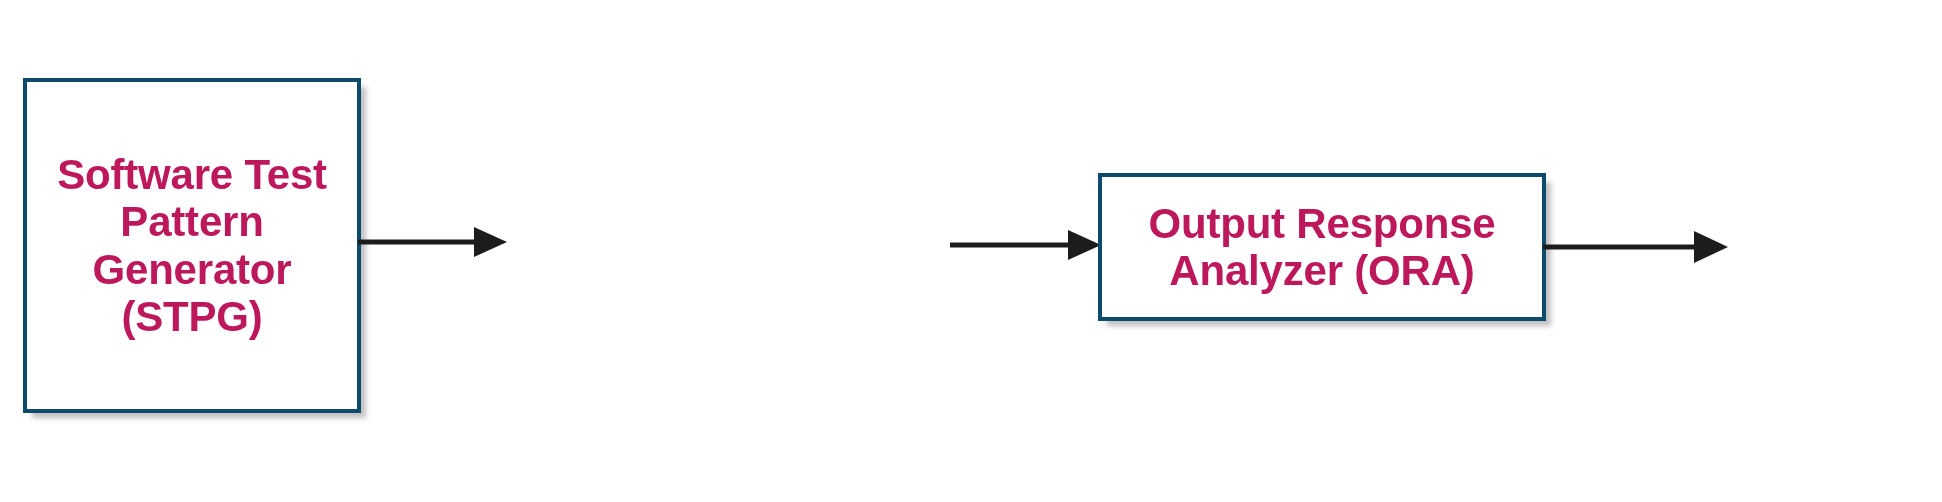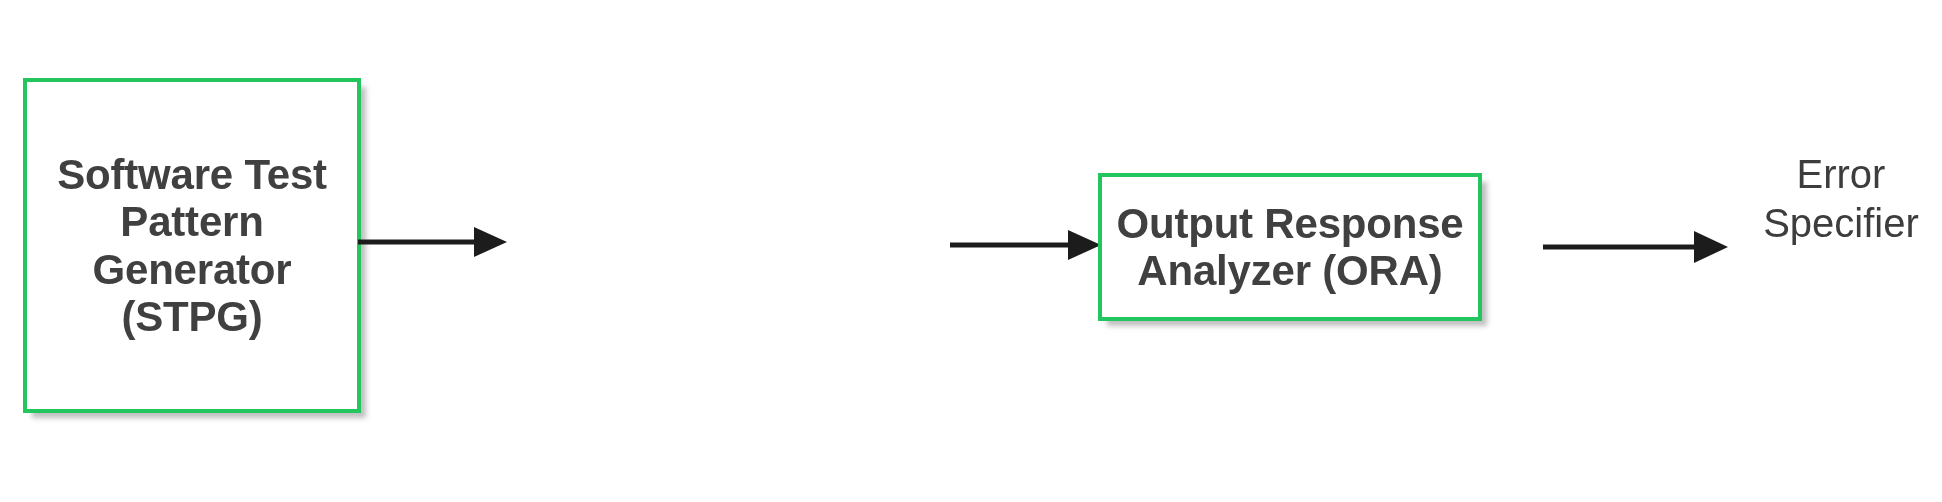--- a/index.html
+++ b/index.html
@@ -15,26 +15,26 @@
     width: 1942px;
     height: 502px;
     background: #ffffff;
     overflow: hidden;
   }
   
   .node-box {
     position: absolute;
     box-sizing: border-box;
     background: #ffffff;
-    border: 4px solid #22c55e;
+    border: 4px solid #0c4a6e;
     display: flex;
     align-items: center;
     justify-content: center;
     text-align: center;
-    color: #404040;
+    color: #be185d;
     line-height: 1.12;
     letter-spacing: -0.2px;
     box-shadow: 7px 7px 5px -2px rgba(140,140,140,0.55);
   }
   .node-label {
     display: block;
     white-space: pre-line;
     padding: 0 6px;
   }
   #node-stpg {
@@ -48,21 +48,21 @@
   #node-aut {
     left: 505px; top: 22px;
     width: 448px; height: 447px;
   }
   #node-aut .node-label {
     font-size: 42px;
     font-weight: 600;
   }
   #node-ora {
     left: 1098px; top: 173px;
-    width: 384px; height: 148px;
+    width: 448px; height: 148px;
   }
   #node-ora .node-label {
     font-size: 42px;
     font-weight: 600;
   }
   
   #label-error-specifier {
     position: absolute;
     left: 1742px;
     top: 150px;
@@ -109,16 +109,14 @@
   <div id="node-ora" class="node-box">
     <span class="node-label">Output Response
 Analyzer (ORA)</span>
   </div>
 
   <svg id="arrow-ora-err" class="arrow-svg" width="186" height="40" viewBox="0 0 186 40">
     <line x1="0" y1="20" x2="155" y2="20" stroke="#1c1c1c" stroke-width="5"></line>
     <polygon points="151,4 185,20 151,36" fill="#1c1c1c"></polygon>
   </svg>
 
-  <div id="label-error-specifier">Error
-Specifier</div>
 
 </div>
 
 </body></html>

